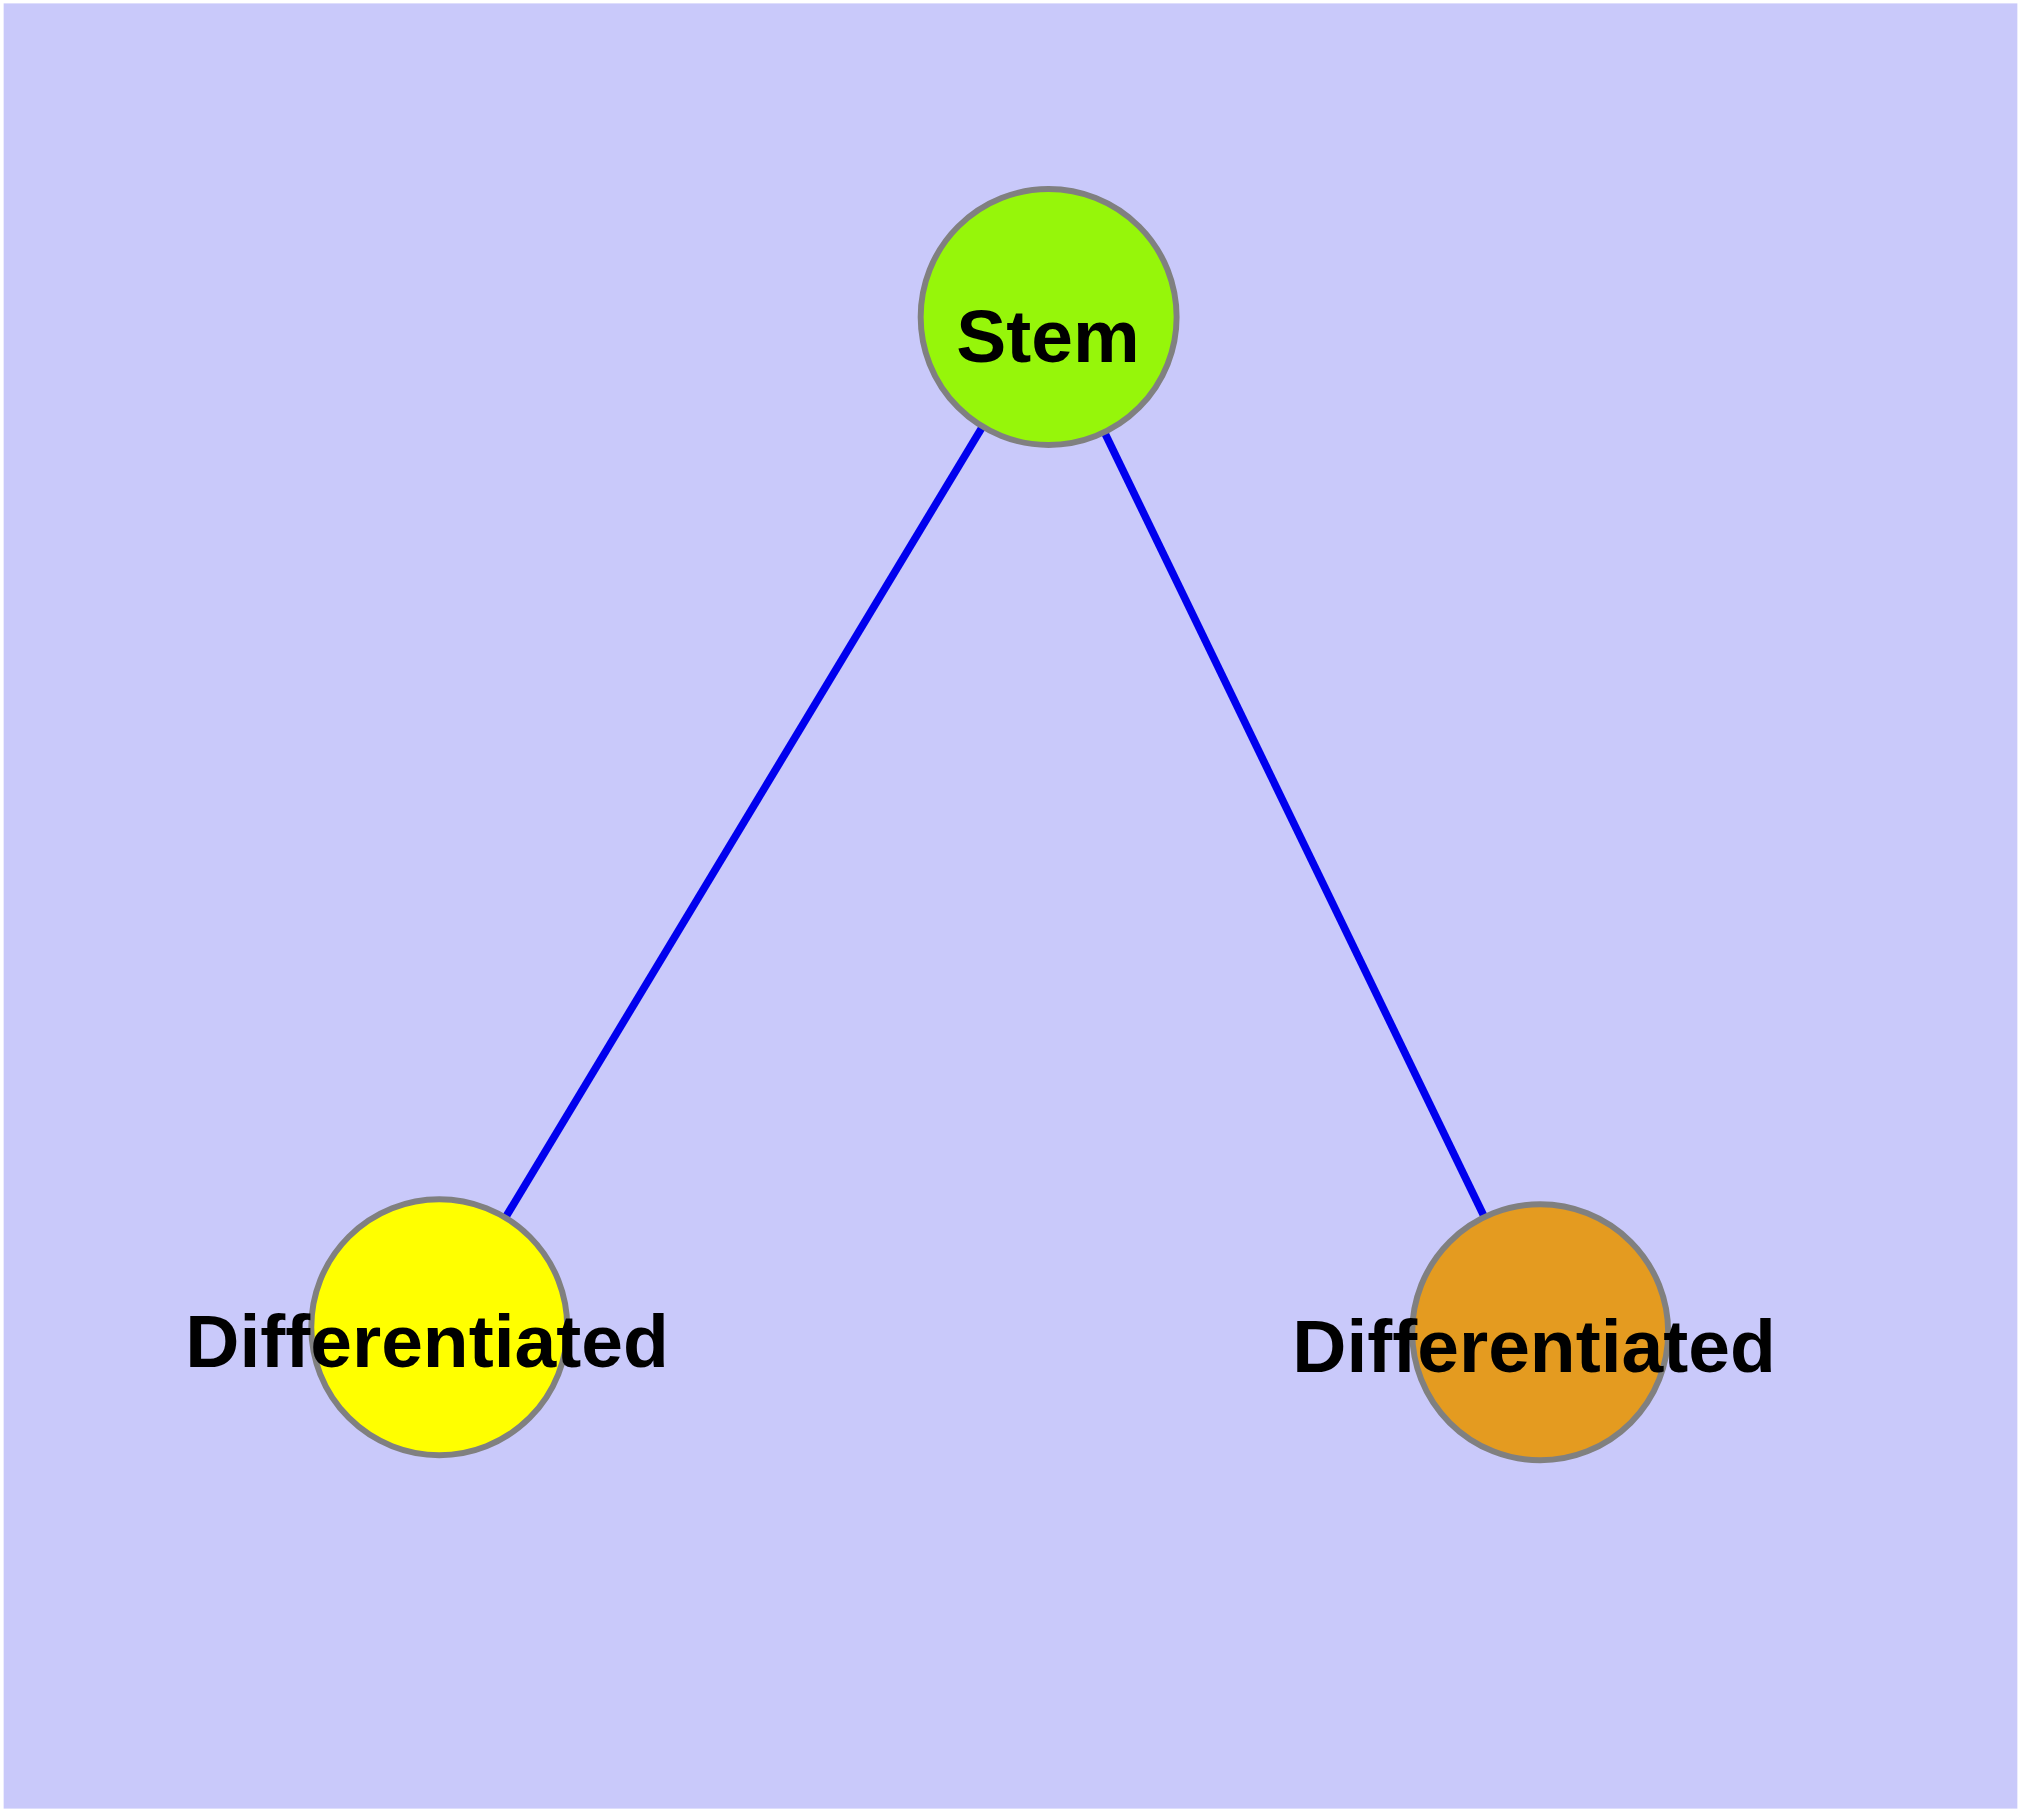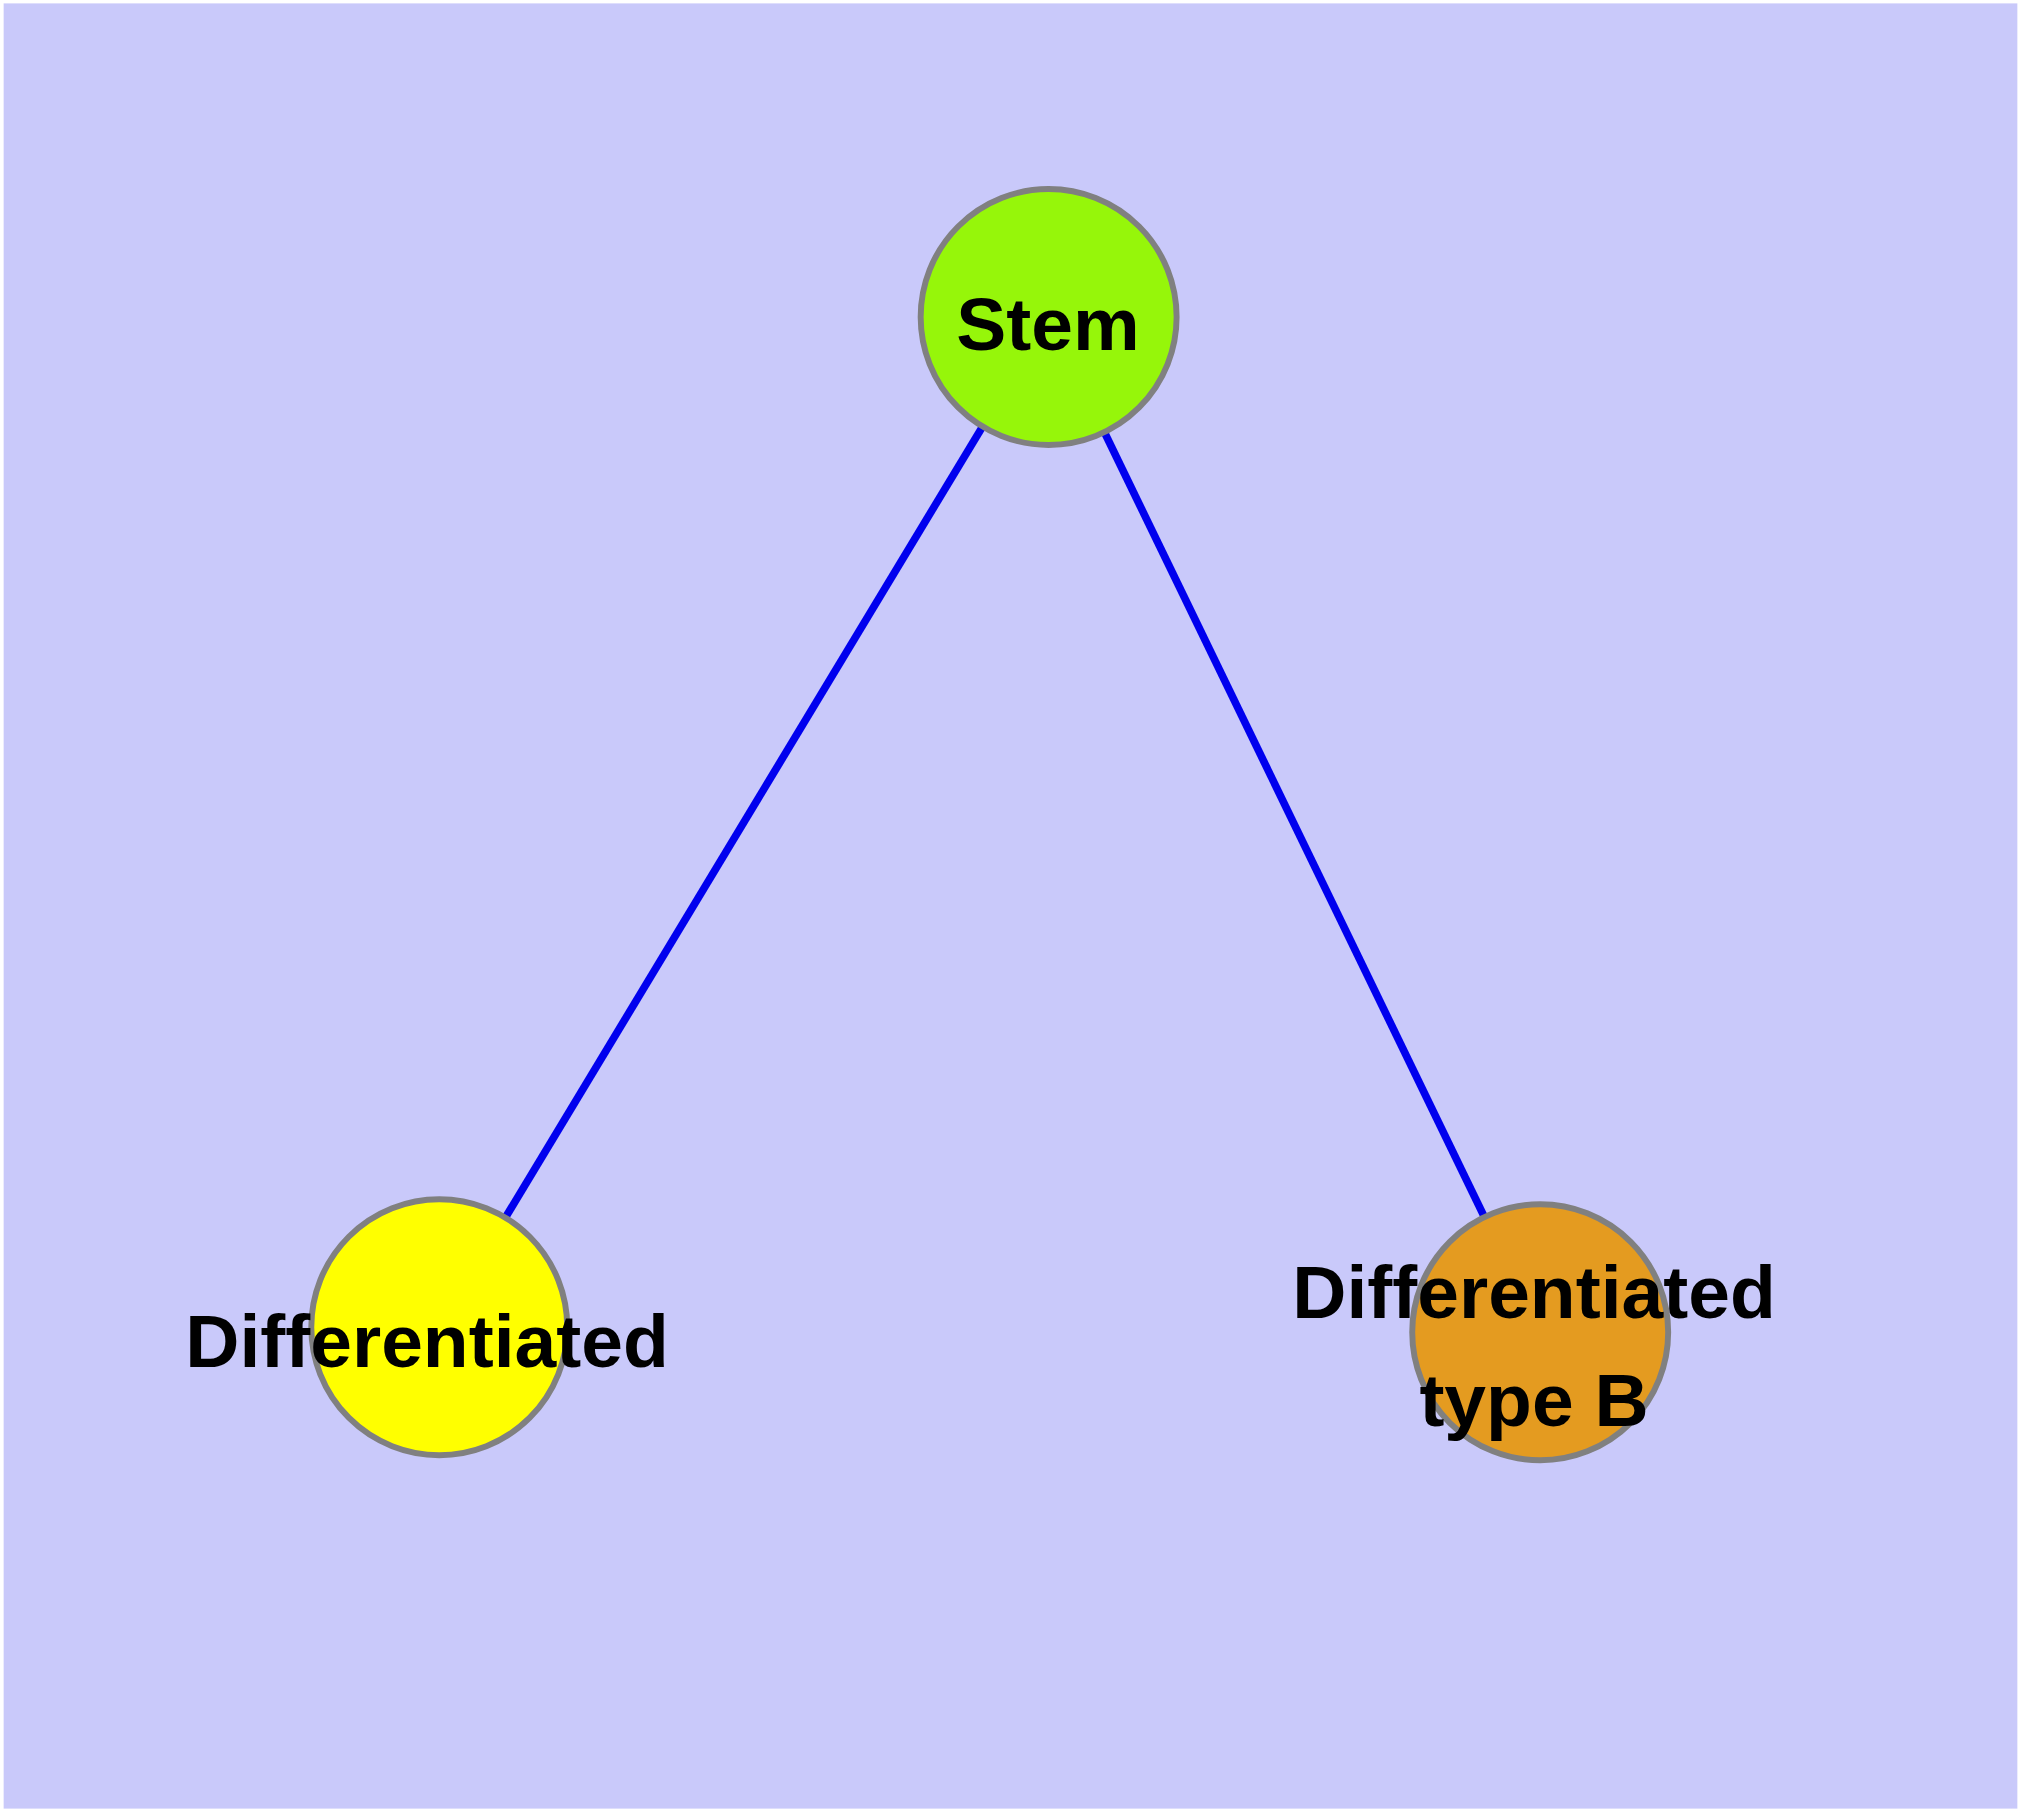--- a/index.html
+++ b/index.html
@@ -51,25 +51,24 @@
     <rect x="4" y="4" width="2376" height="2130" fill="#C9C9FA"></rect>
 
     <line class="edge" x1="1237" y1="374" x2="518" y2="1566" stroke="#0000EE"></line>
     <line class="edge" x1="1237" y1="374" x2="1817" y2="1572" stroke="#0000EE"></line>
 
     <circle class="node" cx="1237" cy="374" r="151" fill="#96F60A" stroke="#808080"></circle>
     <circle class="node" cx="518" cy="1566" r="151" fill="#FFFF00" stroke="#808080"></circle>
     <circle class="node" cx="1817" cy="1572" r="151" fill="#E49B20" stroke="#808080"></circle>
   </svg>
 
-  <div class="node-label" style="left:1048px; top:324px;">Stem</div>
+  <div class="node-label" style="left:1048px; top:336px;">Stem</div>
 
   <div class="node-label" style="left:427px; top:1341px;">
     <div>Differentiated</div>
   </div>
 
   <div class="node-label" style="left:1534px; top:1346px;">
     <div>Differentiated</div>
-    <div>type B</div>
   </div>
 
 </div>
 
 
 </body></html>

